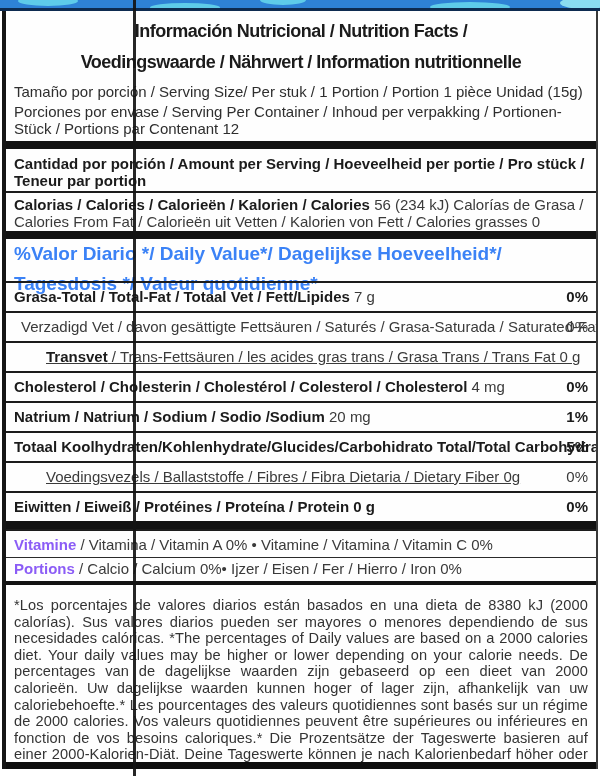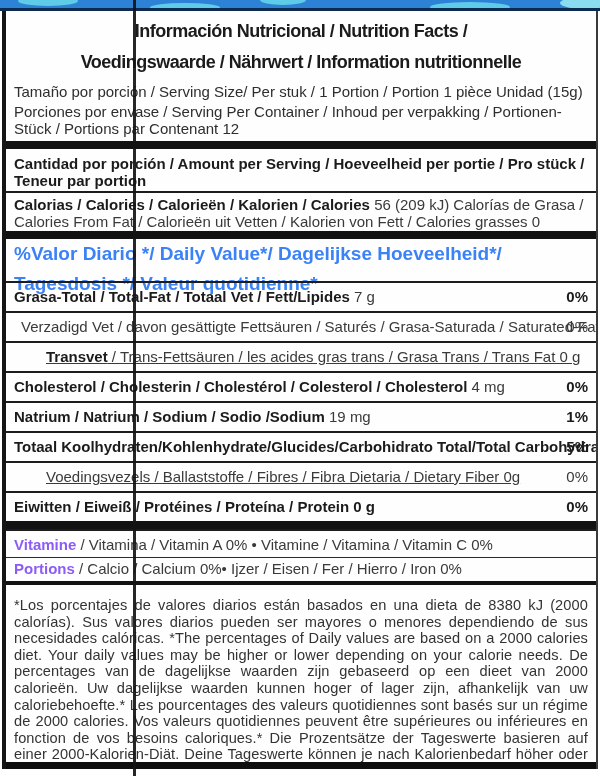--- a/index.html
+++ b/index.html
@@ -90,21 +90,21 @@
     <div class="serving-block pad">
       <div>Tamaño por porción / Serving Size/ Per stuk  / 1 Portion /  Portion  1 pièce  Unidad (15g)</div>
       <div>Porciones por envase / Serving Per Container / Inhoud per verpakking / Portionen- Stück / Portions par Contenant  12</div>
     </div>
 
     <div class="thick-bar"></div>
 
     <div class="amount-header pad">Cantidad por porción / Amount per Serving / Hoeveelheid per portie / Pro stück / Teneur par portion</div>
 
     <div class="calories-row pad">
-      <b>Calorias / Calories / Calorieën / Kalorien / Calories</b><span> 56 (209 kJ) Calorías de Grasa / Calories From Fat / Calorieën uit Vetten / Kalorien von Fett / Calories grasses  0</span>
+      <b>Calorias / Calories / Calorieën / Kalorien / Calories</b><span> 56 (234 kJ) Calorías de Grasa / Calories From Fat / Calorieën uit Vetten / Kalorien von Fett / Calories grasses  0</span>
     </div>
 
     <div class="thick-bar"></div>
 
     <div class="dv-header pad">%Valor Diario */ Daily Value*/ Dagelijkse Hoeveelheid*/ Tagesdosis */ Valeur quotidienne*</div>
 
     <div class="nrow pad pb">
       <b>Grasa-Total / Total-Fat / Totaal Vet / Fett/Lipides</b><span>  7 g</span>
       <span class="pct">0%</span>
     </div>
@@ -114,21 +114,21 @@
     </div>
     <div class="nrow pad ind2">
       <b>Transvet</b><span> / Trans-Fettsäuren / les acides gras trans / Grasa Trans / Trans Fat 0 g</span>
       <span class="pct"></span>
     </div>
     <div class="nrow pad pb">
       <b>Cholesterol / Cholesterin / Cholestérol / Colesterol / Cholesterol</b><span> 4 mg</span>
       <span class="pct">0%</span>
     </div>
     <div class="nrow pad pb">
-      <b>Natrium / Natrium / Sodium / Sodio /Sodium</b><span> 19 mg</span>
+      <b>Natrium / Natrium / Sodium / Sodio /Sodium</b><span> 20 mg</span>
       <span class="pct">1%</span>
     </div>
     <div class="nrow pad pb">
       <b>Totaal Koolhydraten/Kohlenhydrate/Glucides/Carbohidrato Total/Total Carbohydrate 14 g</b><span></span>
       <span class="pct">5%</span>
     </div>
     <div class="nrow pad ind2">
       <b></b><span>Voedingsvezels / Ballaststoffe / Fibres  / Fibra Dietaria / Dietary Fiber 0g</span>
       <span class="pct">0%</span>
     </div>

